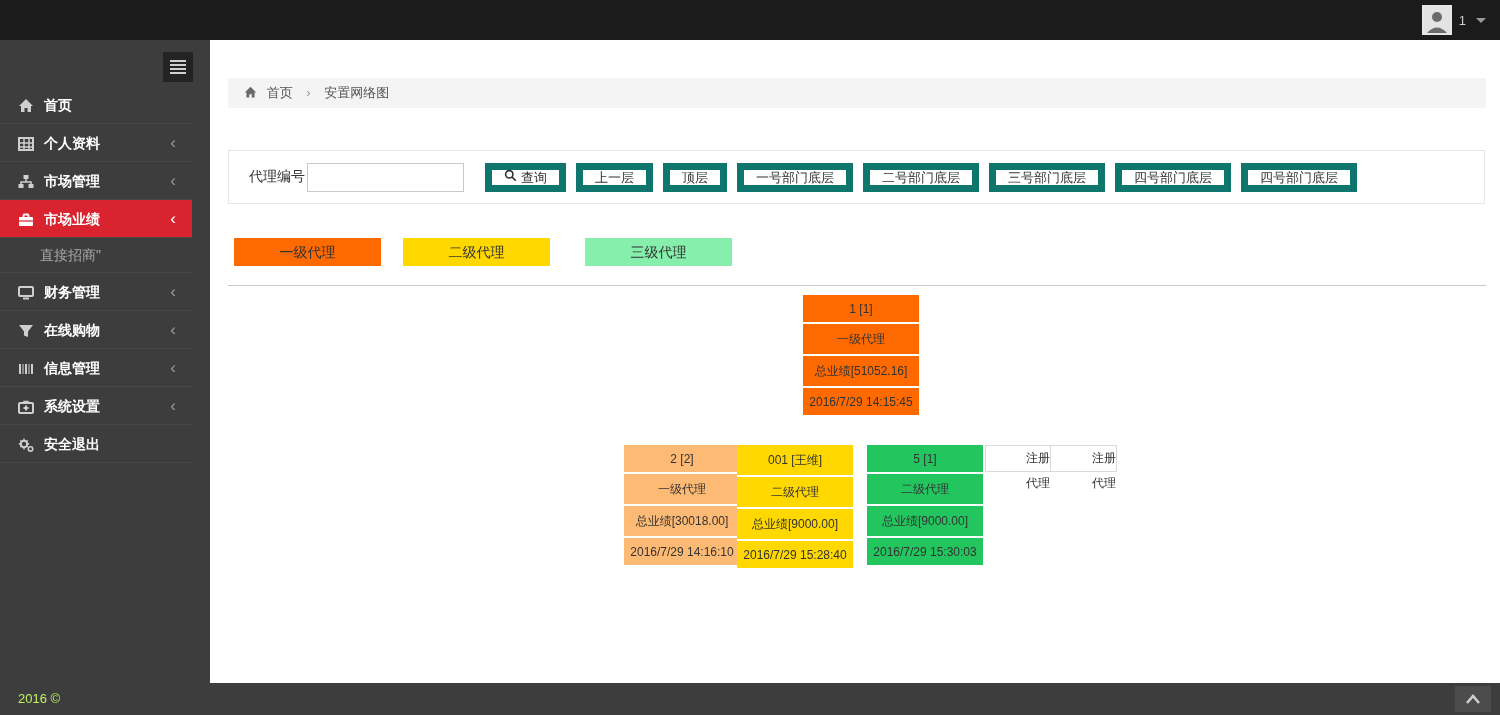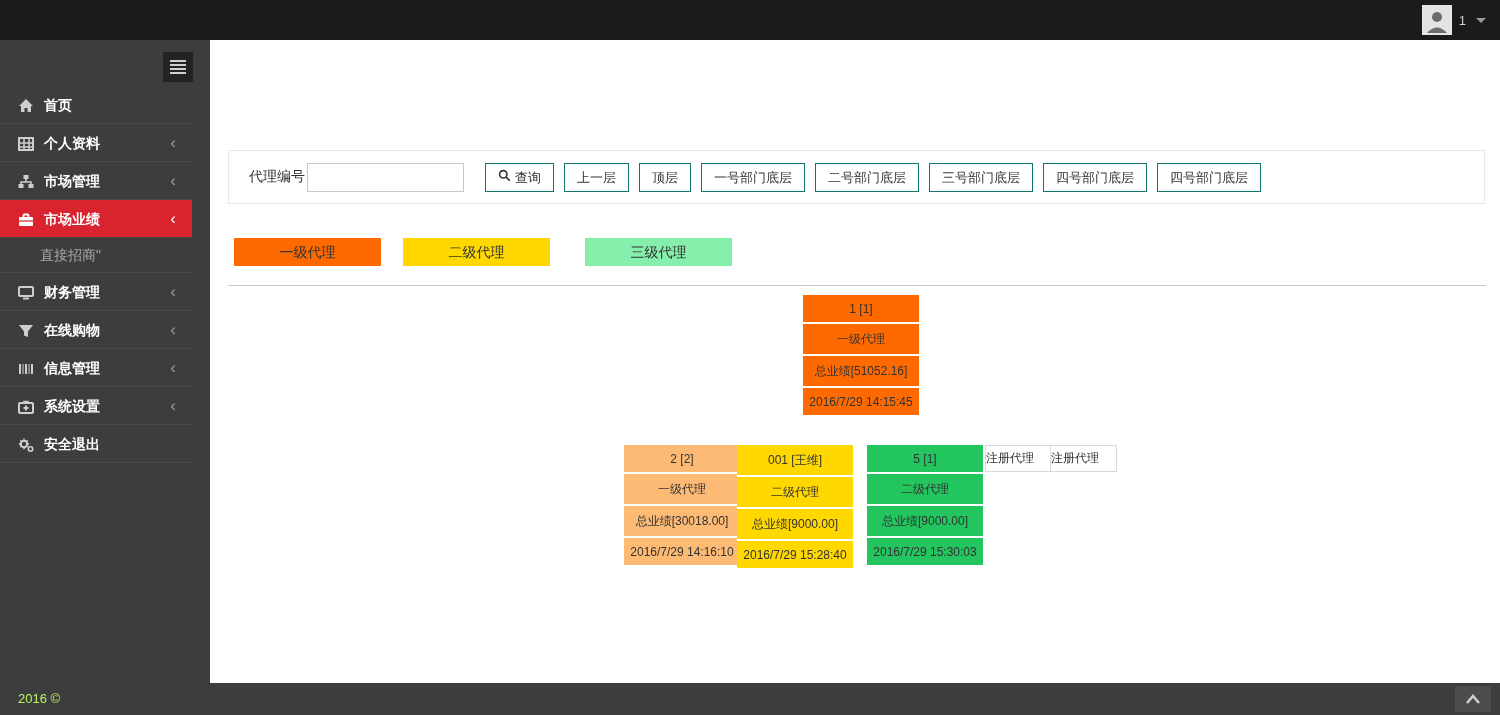--- a/index.html
+++ b/index.html
@@ -35,34 +35,34 @@
 
   
   .content { position:absolute; left:210px; top:40px; right:0; bottom:32px; background:#fff; }
   .breadcrumb { position:absolute; left:18px; top:38px; width:1258px; height:30px; background:#f4f4f4; line-height:30px; padding-left:16px; font-size:13px; color:#555; }
   .breadcrumb .sep { color:#9a9a9a; margin:0 10px; }
   .breadcrumb .bc-ic { margin-right:6px; vertical-align:-2px; }
 
   .panel { position:absolute; left:18px; top:110px; width:1257px; height:54px; border:1px solid #e6e6e6; display:flex; align-items:center; padding-left:20px; }
   .panel label { font-size:14px; color:#333; }
   .panel input { width:157px; height:29px; border:1px solid #c8c8c8; margin-left:2px; padding:0 6px; font-size:13px; outline:none; }
-  .btn { display:inline-flex; align-items:center; gap:4px; border:1px solid #0f766e; background:#fff; color:#333; font-size:13px; padding:0 12px; height:29px; line-height:27px; margin-left:10px; cursor:pointer; white-space:nowrap; font-family:inherit; }
+  .btn { display:inline-flex; align-items:center; gap:4px; border:7px solid #0f766e; background:#fff; color:#333; font-size:13px; padding:0 12px; height:29px; line-height:27px; margin-left:10px; cursor:pointer; white-space:nowrap; font-family:inherit; }
   .btn.search { margin-left:21px; }
 
   .legend { position:absolute; left:24px; top:198px; display:flex; }
   .legend .lg { width:147px; height:28px; line-height:28px; text-align:center; font-size:14px; color:#333; margin-right:22px; }
 
   .rule { position:absolute; left:18px; top:245px; width:1258px; border-top:1px solid #c9c9c9; }
 
   .node { position:absolute; width:116px; text-align:center; font-size:12px; color:#333; }
   .node .cell { padding:7px 0 6px 0; border-bottom:2px solid #fff; white-space:nowrap; overflow:hidden; }
   .node .cell:last-child { border-bottom:none; }
 
   .regtable { position:absolute; display:flex; }
-  .regcell { width:66px; height:27px; line-height:25px; text-align:left; font-size:12px; color:#333; background:#fff; border:1px solid #d9d9d9; cursor:pointer; }
+  .regcell { width:66px; height:27px; line-height:25px; text-align:right; font-size:12px; color:#333; background:#fff; border:1px solid #d9d9d9; cursor:pointer;padding-left:33px; }
   .regcell + .regcell { border-left:none; }
 </style>
 </head>
 <body>
 
 <div class="topbar">
   <div class="user">
     <span class="avatar">
       <svg width="26" height="26" viewBox="0 0 26 26">
         <rect width="26" height="26" fill="#e3e3e3"></rect>
@@ -172,20 +172,30 @@
             <path d="M6 1.5 v2 M6 10.5 v2 M0.8 7 h2 M9.2 7 h2 M2.3 3.3 l1.4 1.4 M8.3 8.7 l1.4 1.4 M9.7 3.3 L8.3 4.7 M3.7 8.7 l-1.4 1.4" stroke="#cfcfcf" stroke-width="1.4"></path>
             <circle cx="12.5" cy="12" r="2.2" fill="none" stroke="#cfcfcf" stroke-width="1.6"></circle>
           </svg>
       </span><span>安全退出</span>
     </li>
   </ul>
 </div>
 
 <div class="content">
 
+  <div class="breadcrumb">
+    <span class="bc-ic">
+      <svg width="13" height="13" viewBox="0 0 16 16">
+          <path d="M8 1 L15 8 h-2 v6 h-3.5 v-4 h-3 v4 H3 V8 H1 Z" fill="#6b6b6b"></path>
+        </svg>
+    </span>
+    <span>首页</span>
+    <span class="sep">›</span>
+    <span>安置网络图</span>
+  </div>
 
   <div class="panel">
     <label>代理编号</label>
     <input type="text" value="" style="">
     <button class="btn search">
       <span>
         <svg width="13" height="13" viewBox="0 0 16 16">
             <circle cx="6.5" cy="6.5" r="4.5" fill="none" stroke="#333" stroke-width="2"></circle>
             <line x1="10" y1="10" x2="14.5" y2="14.5" stroke="#333" stroke-width="2"></line>
           </svg>

